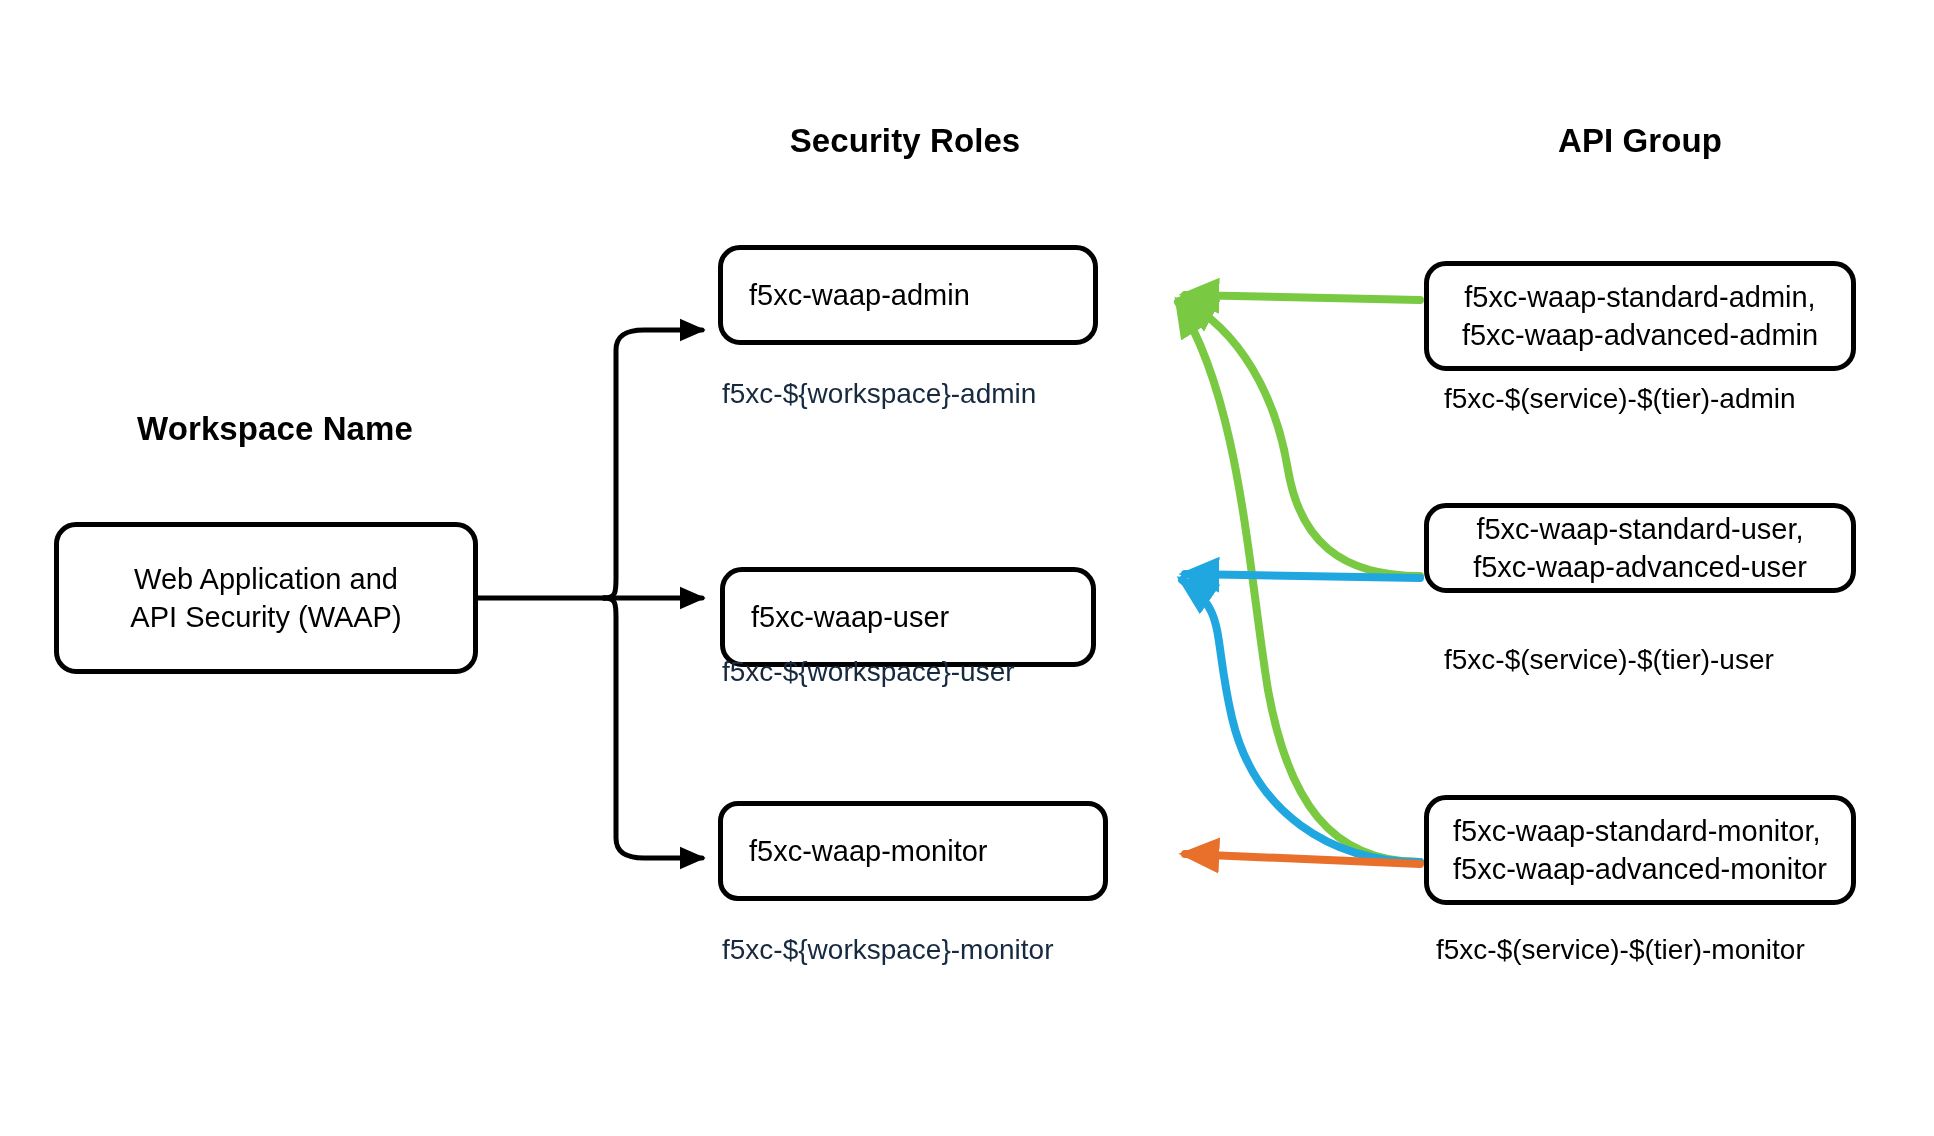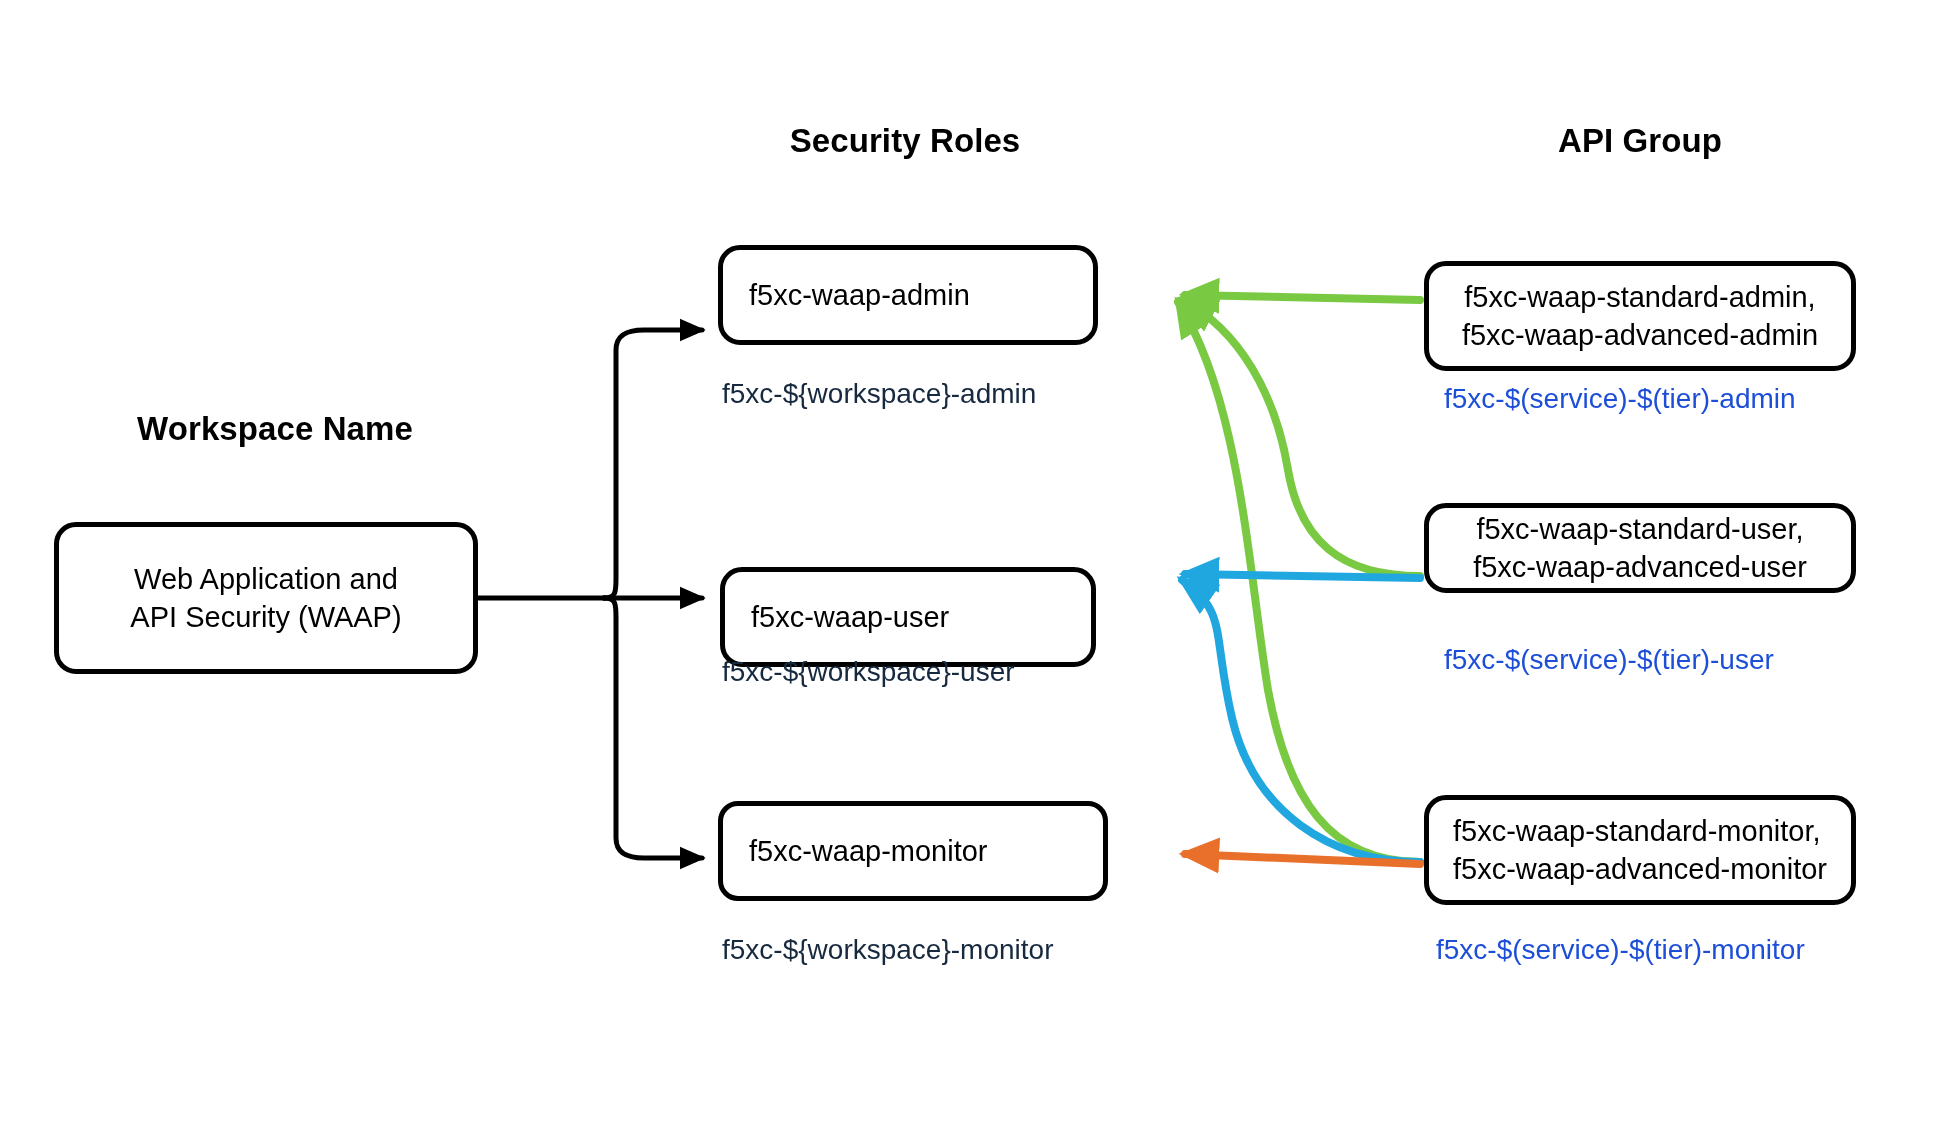--- a/index.html
+++ b/index.html
@@ -10,21 +10,21 @@
   .col-title{position:absolute;font-weight:bold;font-size:33px;color:#000;
              white-space:nowrap;text-align:center;letter-spacing:.1px;}
   .node{position:absolute;box-sizing:border-box;border:5px solid #000;
         border-radius:22px;background:#fff;display:flex;align-items:center;
         justify-content:flex-start;}
   .node.center{justify-content:center;}
   .node-label{font-size:29px;color:#000;line-height:1.32;white-space:pre-line;}
   .node .node-label.pad{padding-left:26px;}
   .caption{position:absolute;font-size:28px;white-space:nowrap;}
   .caption.navy{color:#16293f;}
-  .caption.black{color:#1d4ed8;}
+  .caption.black{color:#000000;}
   svg.edges{position:absolute;left:0;top:0;width:1934px;height:1136px;
             pointer-events:none;overflow:visible;}
 </style>
 </head>
 <body>
 
 <div id="stage">
 
   <div class="col-title" style="left:60px;top:410px;width:430px;">Workspace Name</div>
 

